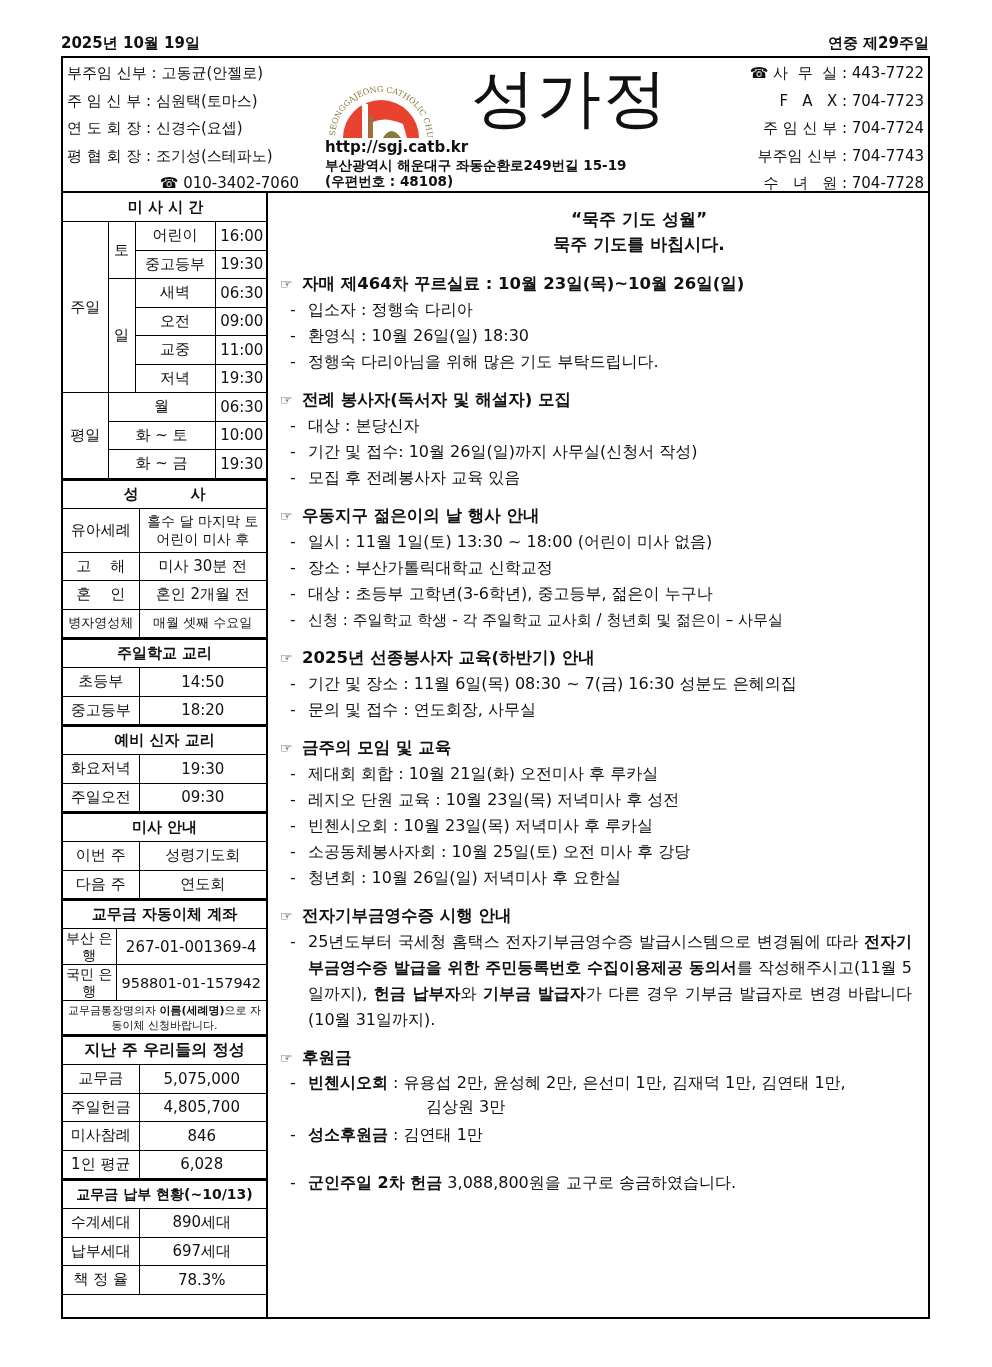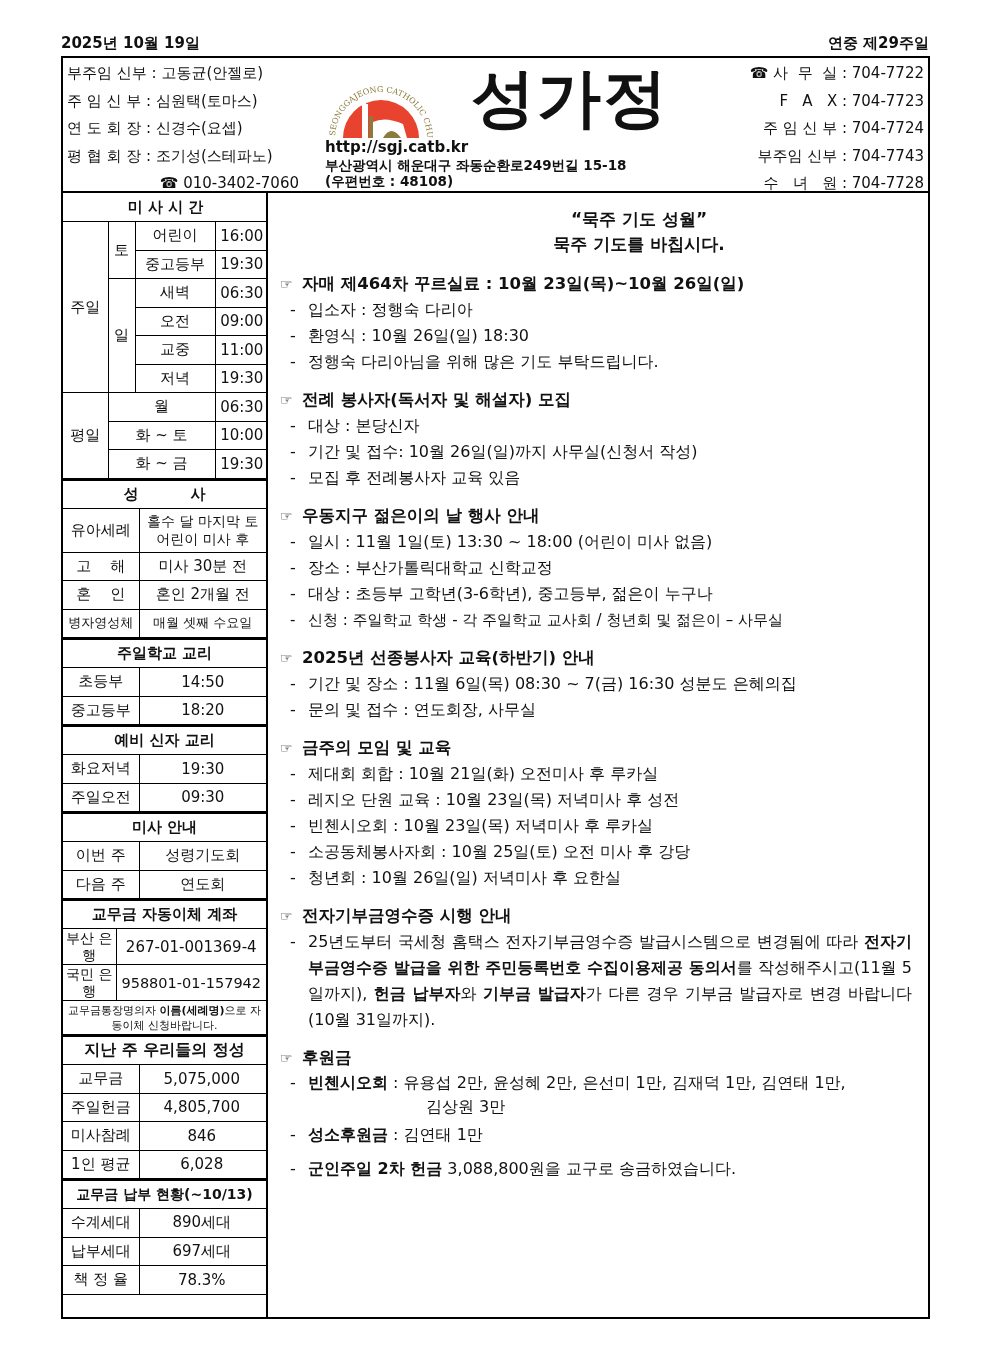--- a/index.html
+++ b/index.html
@@ -10,21 +10,21 @@
   .topline .date { position: absolute; left: 0; top: 0; text-align: center; }
   .topline .week { position: absolute; right: 0; top: 0; }
 
   .header { position: absolute; top: 56px; left: 61px; width: 869px; height: 137px; border: 2px solid #000; }
   .hdr-left { position: absolute; left: 4px; top: 2px; width: 250px; font-size: 15px; line-height: 27.5px; }
   .hdr-left .row { white-space: nowrap; }
   .hdr-left .phone { text-align: right; padding-right: 18px; }
   .hdr-right { position: absolute; right: 4px; top: 2px; width: 220px; font-size: 15px; line-height: 27.5px; text-align: right; }
   .hdr-right .row { white-space: nowrap; }
   .logo { position: absolute; left: 262px; top: 6px; width: 112px; height: 80px; }
-  .title { position: absolute; left: 408px; top: 0px; font-size: 64px; font-weight: bold; letter-spacing: 2px; line-height: 80px; }
+  .title { position: absolute; left: 408px; top: 0px; font-size: 64px; font-weight: normal; letter-spacing: 2px; line-height: 80px; }
   .hdr-center { position: absolute; left: 262px; top: 80px; width: 360px; font-size: 13.5px; font-weight: bold; line-height: 16px; }
   .hdr-center .url { font-size: 15px; line-height: 19px; }
 
   .body-box { position: absolute; top: 193px; left: 61px; width: 869px; height: 1126px; border: 2px solid #000; border-top: 0; }
   .sidebar { position: absolute; left: 0; top: 0; width: 205px; height: 100%; border-right: 2px solid #000; }
   table { border-collapse: collapse; width: 100%; table-layout: fixed; }
   td { border: 1px solid #000; font-size: 15px; text-align: center; height: 28.5px; padding: 0 2px; white-space: nowrap; }
   .sidebar table { border-left: 0; border-right: 0; }
   .sidebar td:first-child { border-left: 0; }
   .sidebar td:last-child { border-right: 0; }
@@ -75,26 +75,26 @@
     <rect x="36" y="35" width="8" height="2" fill="#fff"></rect>
     <rect x="44" y="52" width="4" height="22" fill="#8a7a3c"></rect>
     <path d="M48,74 L48,58 Q60,52 78,60 L82,74 Z" fill="#fff"></path>
     <path d="M58,74 Q66,60 76,74 Z" fill="#8a7a3c"></path>
   </svg>
 
   <div class="title">성가정</div>
 
   <div class="hdr-center">
     <div class="url">http://sgj.catb.kr</div>
-    <div>부산광역시 해운대구 좌동순환로249번길 15-18</div>
+    <div>부산광역시 해운대구 좌동순환로249번길 15-19</div>
     <div>(우편번호 : 48108)</div>
   </div>
 
   <div class="hdr-right">
-    <div class="row"><span>☎</span> <span style="white-space:pre">사  무  실</span> : <span>704-7722</span></div>
+    <div class="row"><span>☎</span> <span style="white-space:pre">사  무  실</span> : <span>443-7722</span></div>
     <div class="row"><span style="white-space:pre">F   A   X</span> : <span>704-7723</span></div>
     <div class="row"><span>주 임 신 부</span> : <span>704-7724</span></div>
     <div class="row"><span>부주임 신부</span> : <span>704-7743</span></div>
     <div class="row"><span style="white-space:pre">수   녀   원</span> : <span>704-7728</span></div>
   </div>
 </div>
 
 <div class="body-box">
   <div class="sidebar">
     <table>
@@ -363,16 +363,16 @@
       <div class="para"><span class="dash" style="display:inline-block;width:18px;text-indent:0">-</span><span>25년도부터 국세청 홈택스 전자기부금영수증 발급시스템으로 변경됨에 따라 </span><b>전자기부금영수증 발급을 위한 주민등록번호 수집이용제공 동의서</b><span>를 작성해주시고(11월 5일까지), </span><b>헌금 납부자</b><span>와 </span><b>기부금 발급자</b><span>가 다른 경우 기부금 발급자로 변경 바랍니다(10월 31일까지).</span></div>
     </div>
 
     <div class="sec">
       <div class="sec-title"><span class="hand">☞</span><span>후원금</span></div>
       <div class="donor-line"><span class="dash" style="display:inline-block;width:18px">-</span><b>빈첸시오회</b> <span>: 유용섭 2만, 윤성혜 2만, 은선미 1만, 김재덕 1만, 김연태 1만,</span></div>
       <div class="donor-line">
           <div class="cont">김상원 3만</div>
         </div>
       <div class="donor-line" style="margin-top:4px"><span class="dash" style="display:inline-block;width:18px">-</span><b>성소후원금</b> <span>: 김연태 1만</span></div>
-      <div class="donor-line" style="margin-top:10px"><span class="dash" style="display:inline-block;width:18px">-</span><b>군인주일 2차 헌금</b><span> 3,088,800원을 교구로 송금하였습니다.</span></div>
+      <div class="donor-line" style="margin-top:24px"><span class="dash" style="display:inline-block;width:18px">-</span><b>군인주일 2차 헌금</b><span> 3,088,800원을 교구로 송금하였습니다.</span></div>
     </div>
   </div>
 </div>
 
 </body></html>

